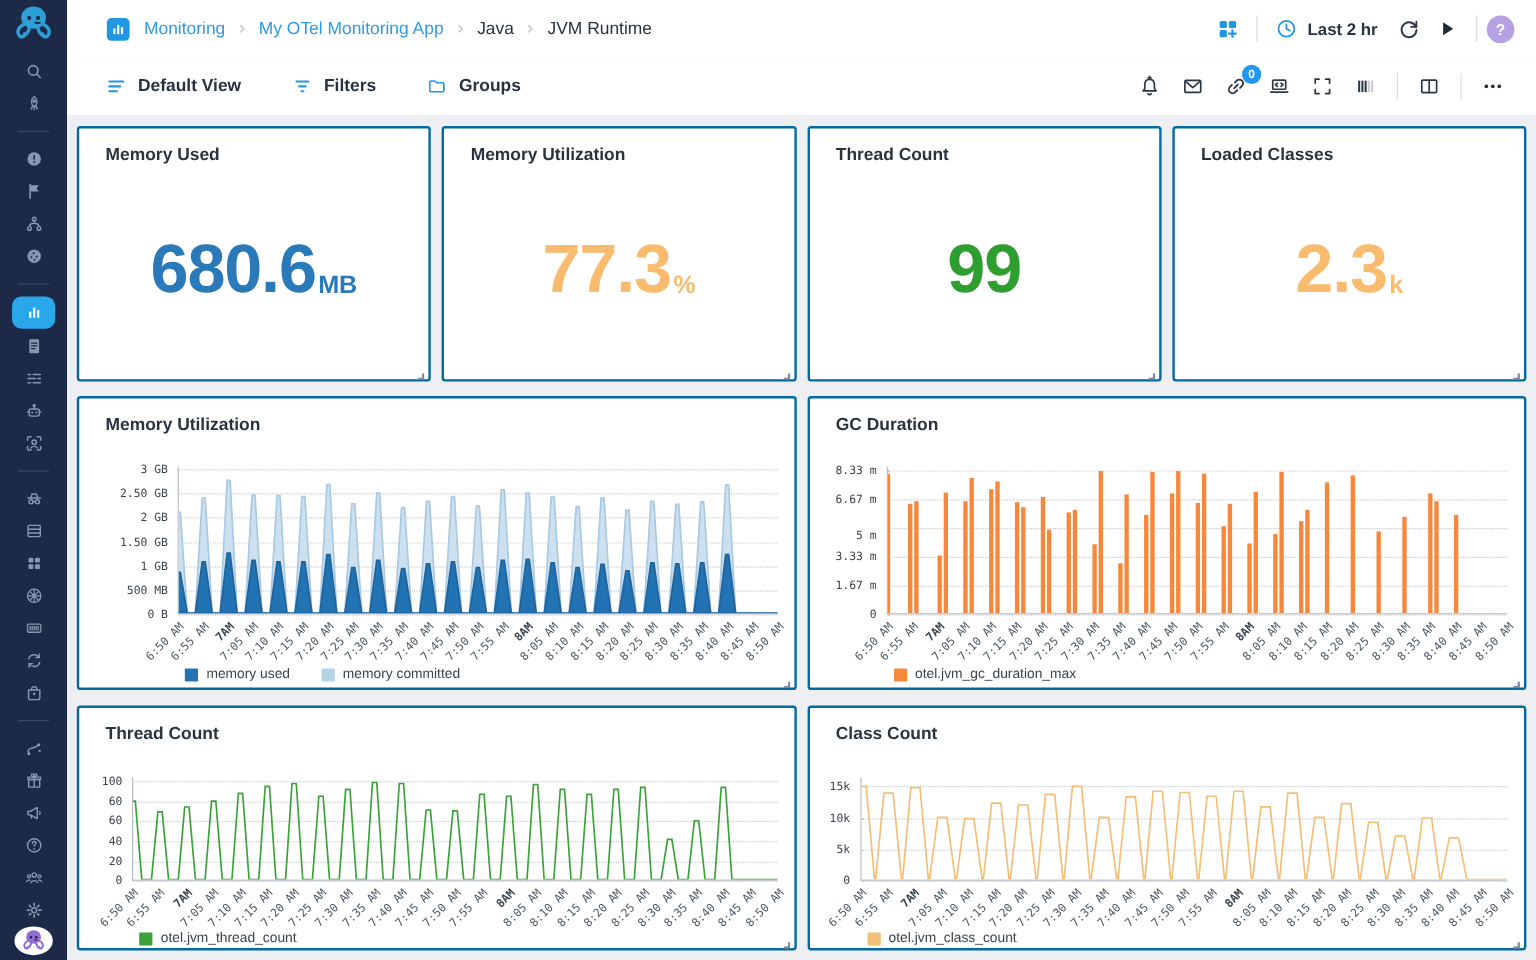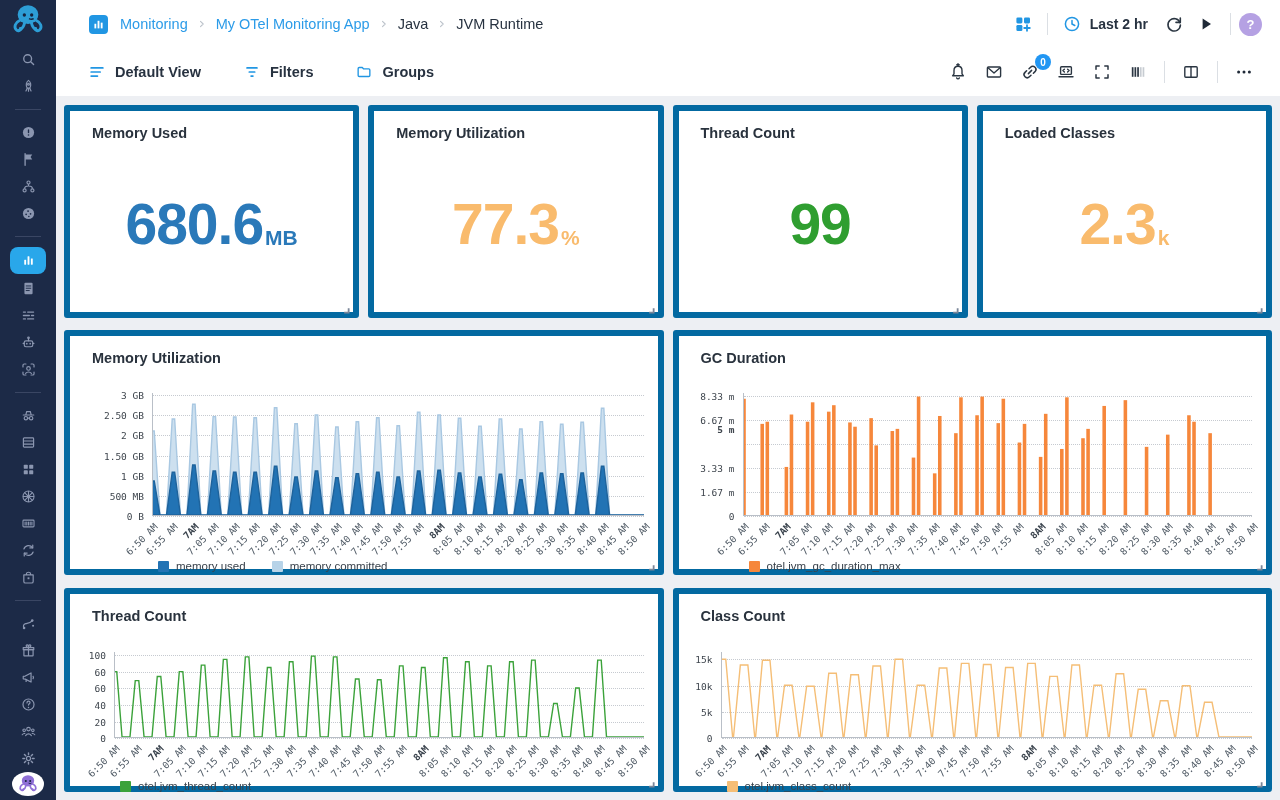--- a/index.html
+++ b/index.html
@@ -51,21 +51,21 @@
   .tool-btn { display:flex; align-items:center; gap:9px; margin-right:42px; cursor:pointer; }
   .tool-btn svg { width:18px; height:18px; color:#2196e3; }
   .tool-btn span { font-size:14.5px; font-weight:700; color:#273240; }
 
   
   .content { flex:1; background:#edeff3; padding:9px 8px 8px; }
   .grid { display:grid; gap:9px; }
   .grid.stats { grid-template-columns:repeat(4,1fr); height:213px; margin-bottom:12px; }
   .grid.two-a { grid-template-columns:repeat(2,1fr); height:245px; margin-bottom:13px; }
   .grid.two-b { grid-template-columns:repeat(2,1fr); height:204px; }
-  .card { background:#fff; border:6px solid #0369a1; border-radius:3px; position:relative; }
+  .card { background:#fff; border:2px solid #0369a1; border-radius:3px; position:relative; }
   .card-title { position:absolute; left:22px; top:14px; font-size:14.5px; font-weight:700; color:#29323d; }
   .corner { position:absolute; right:3px; bottom:3px; width:9px; height:9px; cursor:nwse-resize; }
   .corner svg { width:9px; height:9px; }
 
   .stat-card { display:flex; flex-direction:column; align-items:center; justify-content:center; }
   .stat-value { display:flex; align-items:flex-end; padding-top:26px; }
   .stat-num { font-size:57px; font-weight:700; letter-spacing:-1px; line-height:1; }
   .stat-unit { font-size:21px; font-weight:700; line-height:1; margin:0 0 5px 2px; }
 
   
@@ -726,21 +726,21 @@
               </div>
             </div>
             <div class="corner"><svg>
                 <use href="#i-corner"></use>
               </svg></div>
           </div>
           <div class="card chart-card">
             <div class="card-title">GC Duration</div>
             <div class="ylab" style="left: 0px; width: 56px; top: 54.5px;">8.33 m</div>
             <div class="ylab" style="left: 0px; width: 56px; top: 78.5px;">6.67 m</div>
-            <div class="ylab" style="left: 0px; width: 56px; top: 88px; font-weight: bold;">5 m</div>
+            <div class="ylab" style="left: 0px; width: 56px; top: 109px;">5 m</div>
             <div class="ylab" style="left: 0px; width: 56px; top: 126.8px;">3.33 m</div>
             <div class="ylab" style="left: 0px; width: 56px; top: 150.8px;">1.67 m</div>
             <div class="ylab" style="left: 0px; width: 56px; top: 175px;">0</div>
             <div class="plot" style="left: 64px; right: 14px; top: 57px; height: 123px;">
               <div class="gridline" style="top: 2.5px;"></div>
               <div class="gridline" style="top: 26.5px;"></div>
               <div class="gridline" style="top: 50.6px;"></div>
               <div class="gridline" style="top: 74.8px;"></div>
               <div class="gridline" style="top: 98.8px;"></div>
               <div class="gridline" style="top: 123px;"></div>

